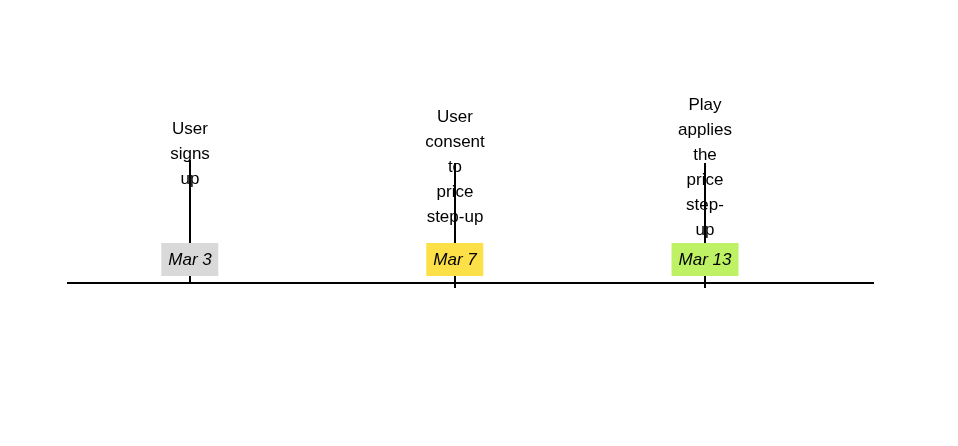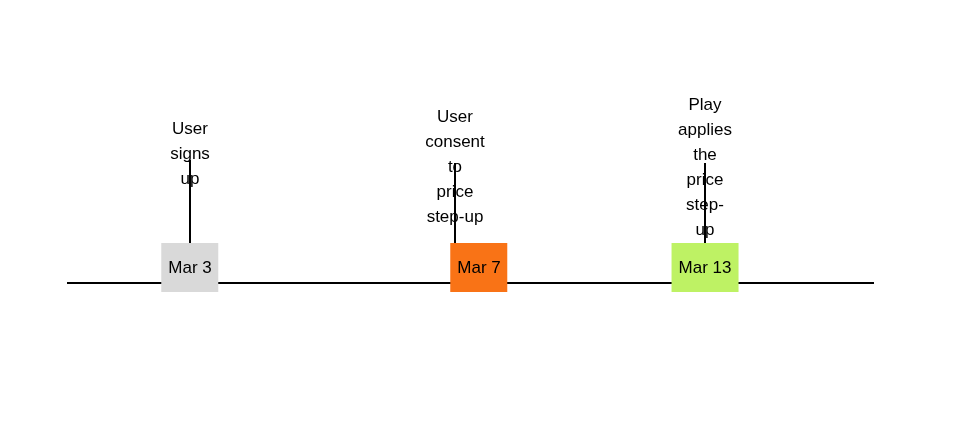--- a/index.html
+++ b/index.html
@@ -45,22 +45,23 @@
     left: -1px;
     width: 2px;
   }
   .event-date {
     position: absolute;
     left: 0;
     transform: translateX(-50%);
     top: 243px;
     font-size: 17px;
     line-height: 21px;
-    padding: 14px 7px;
+    padding: 6px 7px;
     white-space: nowrap;
+    font-style: italic;
   }
   
   .banner {
     position: absolute;
     left: 186px;
     top: 310px;
     width: 522px;
     height: 40px;
   }
   .banner svg {
@@ -91,21 +92,21 @@
   <div class="event" style="left:190px">
     <div class="event-label" style="top:116px">User signs up</div>
     <div class="event-tick" style="top: 160px; height: 123px; background-color: rgb(0, 0, 0);"></div>
     <div class="event-date" style="background-color: rgb(217, 217, 217);">Mar 3</div>
   </div>
 
   <div class="event" style="left:455px">
     <div class="event-label" style="top:104px">User consent to
 price step-up</div>
     <div class="event-tick" style="top: 163px; height: 125px; background-color: rgb(0, 0, 0);"></div>
-    <div class="event-date" style="background-color: #f97316; margin-left: 24px;">Mar 7</div>
+    <div class="event-date" style="background-color: #fde047;">Mar 7</div>
   </div>
 
   <div class="event" style="left:705px">
     <div class="event-label" style="top:92px">Play applies the
 price step-up</div>
     <div class="event-tick" style="top: 163px; height: 125px; background-color: rgb(0, 0, 0);"></div>
     <div class="event-date" style="background-color: #bef264;">Mar 13</div>
   </div>
 
 

